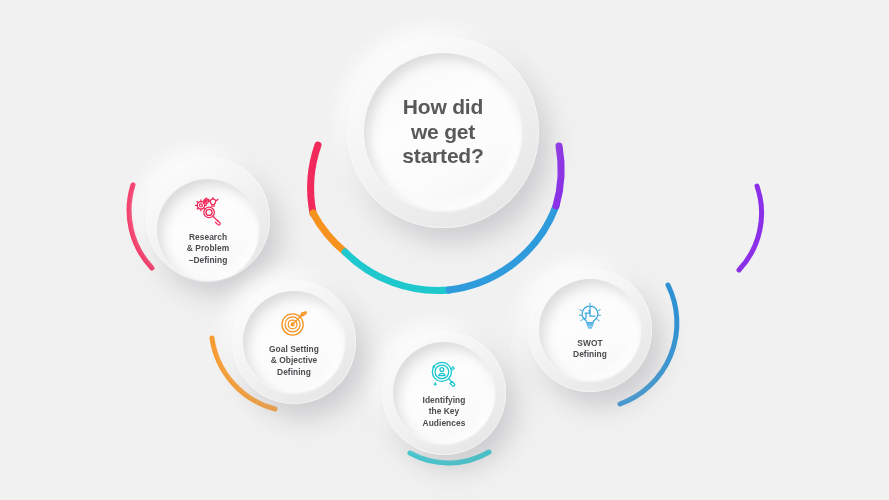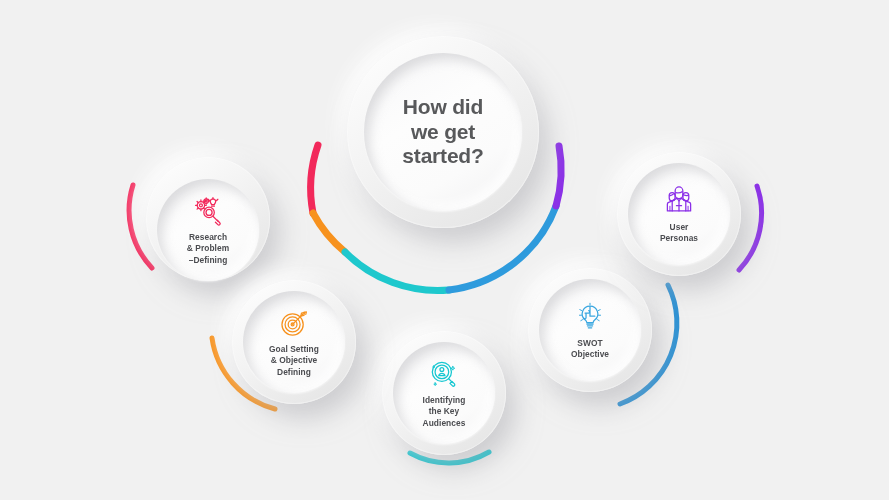--- a/index.html
+++ b/index.html
@@ -222,42 +222,18 @@
         <path d="M24 9.2v7.4M17 18.4h5.2a1.8 1.8 0 0 0 0-3.5M24 16.6v6.2M24 22.8h6.8M18.4 18.4v6.6a1.8 1.8 0 0 1-3.4.6"></path>
 
         <path d="M19.6 34h8.8M20.4 36.6h7.2"></path>
         <path d="M21.6 39.2h4.8"></path>
 
         <path d="M9.6 13.6l2.6 1.2M9.1 21.5h2.8M11 29.2l2.4-1.4" stroke-width="1.4"></path>
         <path d="M38.4 13.6l-2.6 1.2M38.9 21.5h-2.8M37 29.2l-2.4-1.4" stroke-width="1.4"></path>
         <path d="M24 4.6v2.2" stroke-width="1.4"></path>
       </svg>
       <div class="sat-label">SWOT
-Objective</div>
-    </div>
-  </div>
-
-  <div class="node sat" id="n-personas">
-    <div class="node-inner">
-      <svg class="sat-icon" viewBox="0 0 48 48" fill="none" stroke="#8b2fe8" stroke-width="1.8" stroke-linecap="round" stroke-linejoin="round">
-
-        <path d="M18.6 9.6a5.4 5.4 0 0 1 10.8 0v5.6a5.4 5.4 0 0 1-10.8 0z"></path>
-        <path d="M19.6 12.3c2.4.4 6.6.4 8.8-1.4"></path>
-        <path d="M21.4 20.4L24 24l2.6-3.6"></path>
-        <path d="M21.4 20.4l-5.2 2.1a3 3 0 0 0-1.8 2.8V38h19.2V25.3a3 3 0 0 0-1.8-2.8l-5.2-2.1"></path>
-        <path d="M24 24v14M20.4 30.6h7.2"></path>
-
-        <path d="M10.2 16.4a4.1 4.1 0 0 1 8.2 0v3.4a4.1 4.1 0 0 1-8.2 0z"></path>
-        <path d="M10.6 16.6c1.6-.2 4.6-1.2 5.8-2.6"></path>
-        <path d="M13.8 24.2l-4.5 1.8A2.6 2.6 0 0 0 7.6 28.4V38h6.8"></path>
-
-        <path d="M29.6 16.4a4.1 4.1 0 0 1 8.2 0v3.4a4.1 4.1 0 0 1-8.2 0z"></path>
-        <path d="M30.4 15.2c1.8 1 4.6 1.4 6.6 1"></path>
-        <path d="M34.2 24.2l4.5 1.8a2.6 2.6 0 0 1 1.7 2.4V38h-6.8"></path>
-
-        <path d="M11.2 31.4V38M36.8 31.4V38" stroke-width="1.4"></path>
-      </svg>
-      <div class="sat-label">User
-Personas</div>
-    </div>
-  </div>
+Defining</div>
+    </div>
+  </div>
+
 
 </div>
 
 </body></html>

